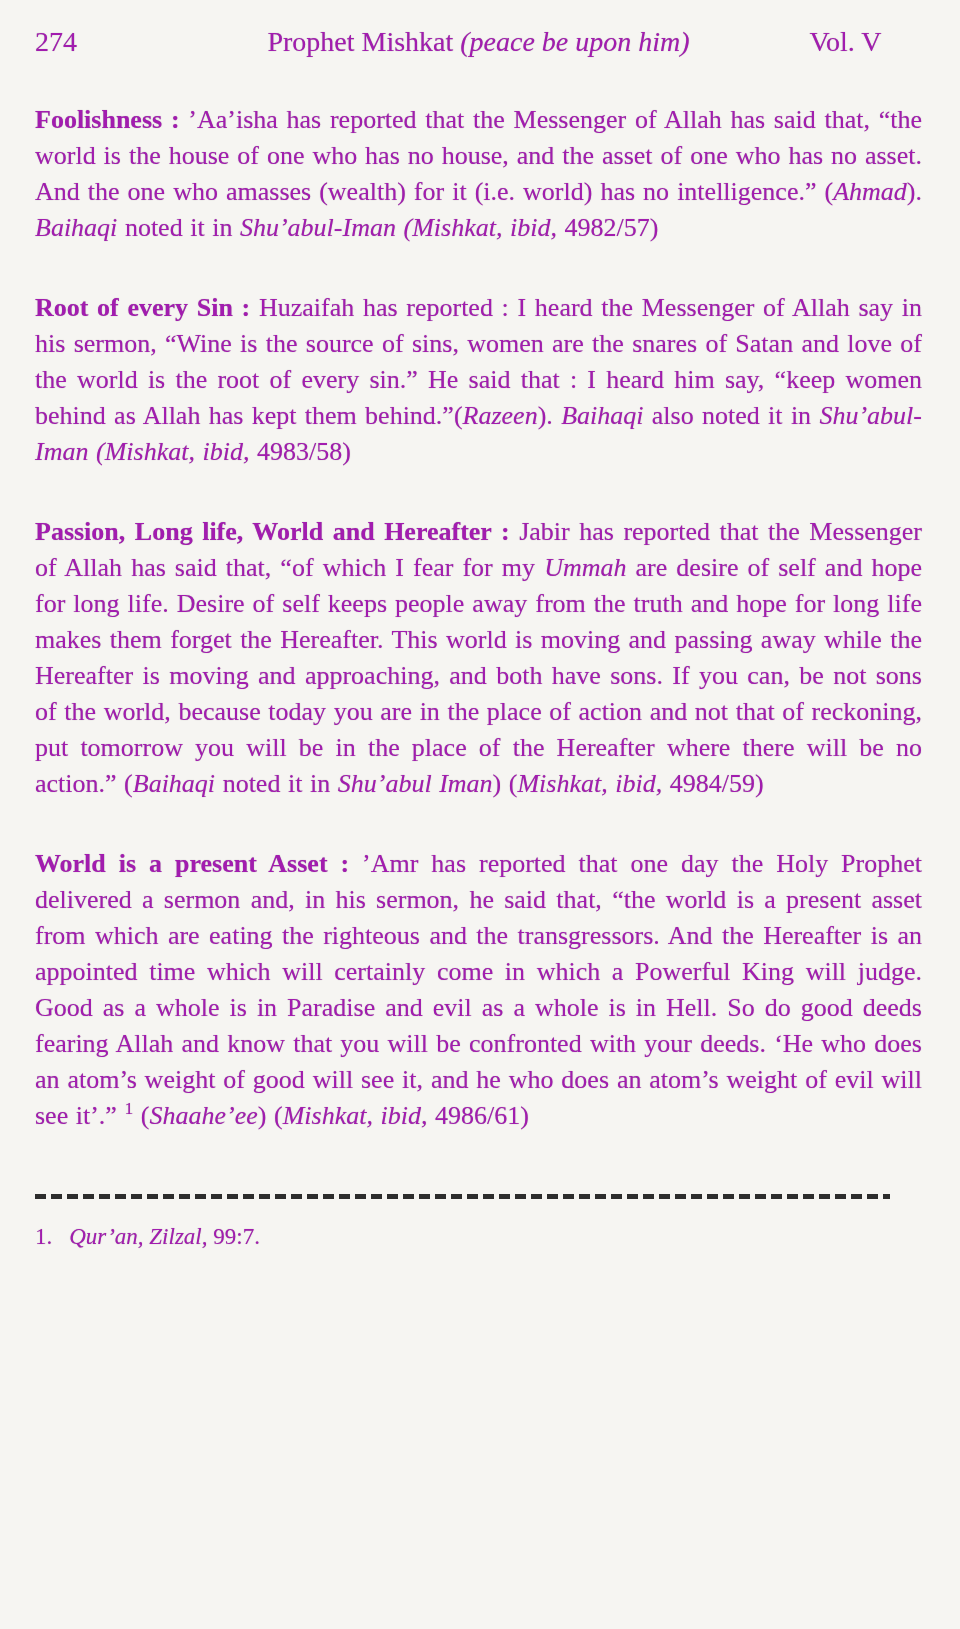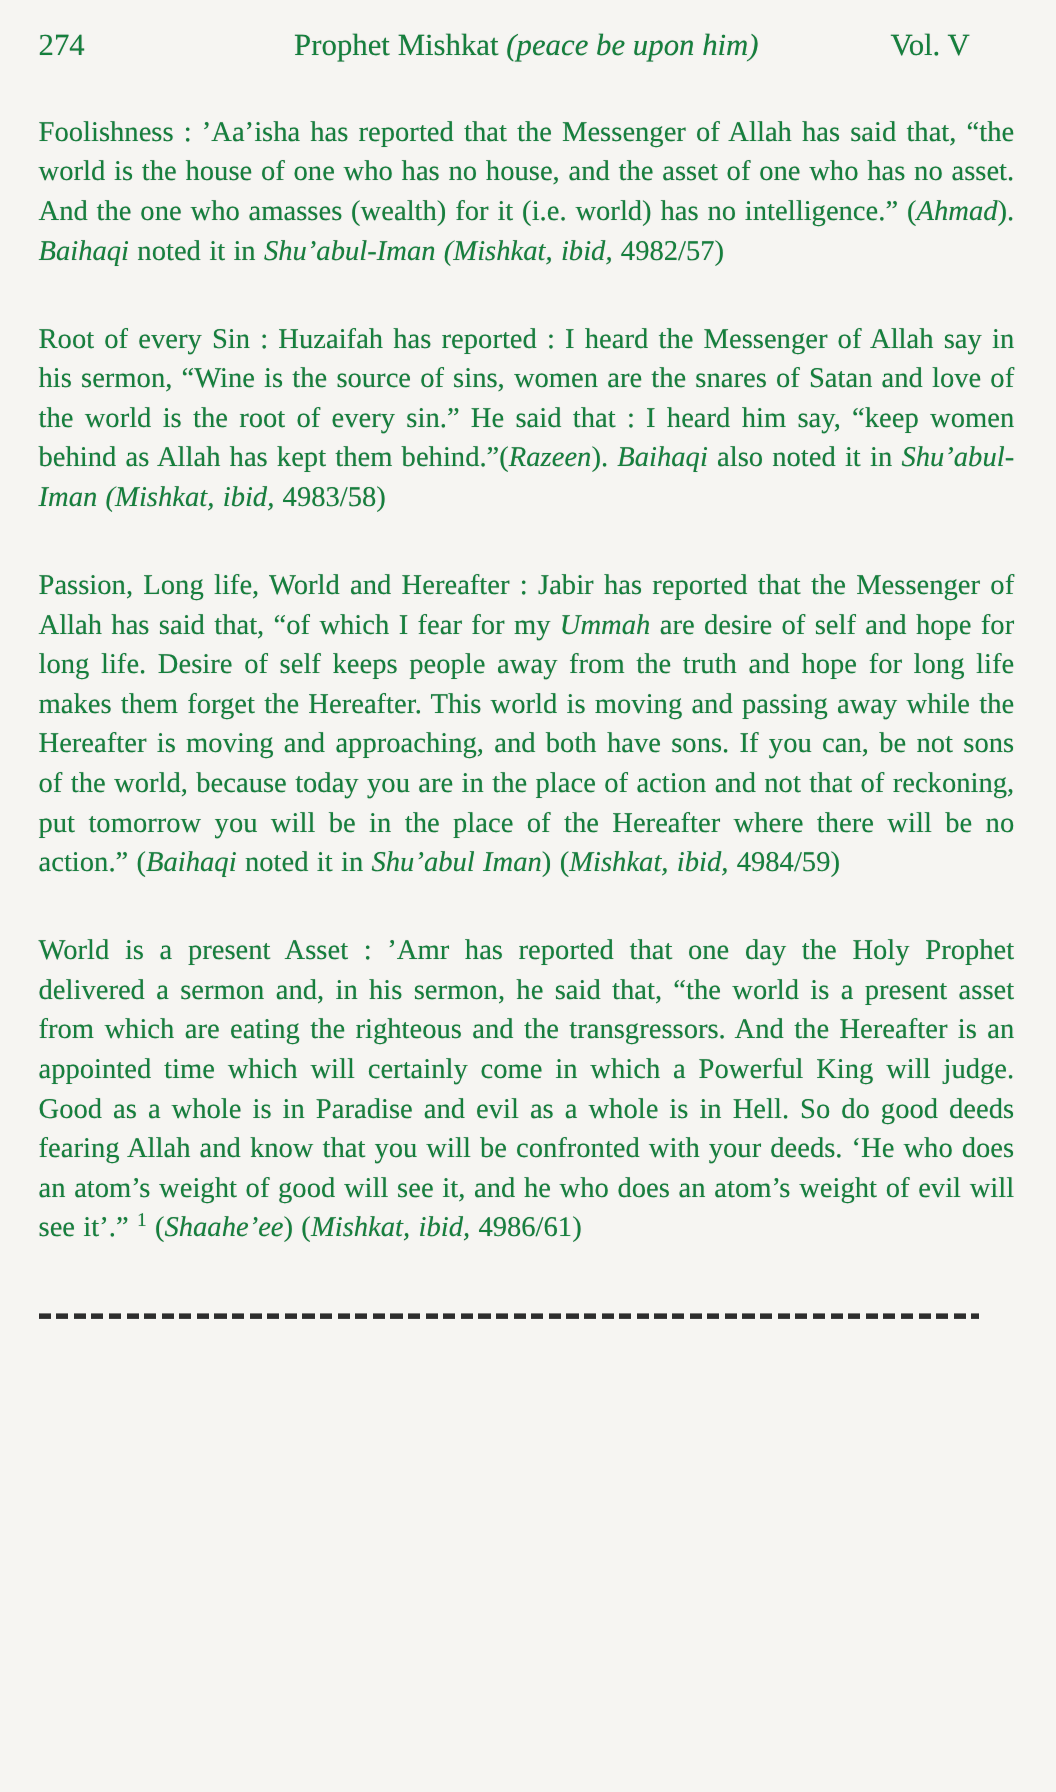--- a/index.html
+++ b/index.html
@@ -3,21 +3,21 @@
 <meta charset="utf-8">
 <style>
   html, body { margin: 0; padding: 0; }
   body { background: #e9e8e5; }
   .page {
     position: relative;
     width: 960px;
     height: 1629px;
     margin: 0 auto;
     background: #f6f5f2;
-    color: #15803d;
+    color: #a21caf;
     font-family: "Liberation Serif", "DejaVu Serif", serif;
     overflow: hidden;
   }
   .content {
     padding: 24px 38px 0 35px;
   }
   .page-header {
     display: grid;
     grid-template-columns: 125px 1fr 125px;
     align-items: baseline;
@@ -30,21 +30,21 @@
   .running-title { text-align: center; white-space: nowrap; }
   .volume { text-align: center; padding-right: 28px; white-space: nowrap; }
   .body-par {
     margin: 0 0 44px 0;
     font-size: 26px;
     line-height: 36px;
     text-align: justify;
     text-shadow: 0 0 1px rgba(30,30,30,0.35);
     word-spacing: 0.04em;
   }
-  .seg-b { font-weight: normal; }
+  .seg-b { font-weight: bold; }
   .seg-i { font-style: italic; }
   .fn-ref {
     font-size: 0.68em;
     vertical-align: super;
     line-height: 0;
   }
   .footnote-separator {
     width: 855px;
     height: 5px;
     margin: 60px 0 23px 0;
@@ -72,15 +72,16 @@
     <p class="body-par"><span class="seg-b">Foolishness : </span><span class="seg-n">’Aa’isha has reported that the Messenger of Allah has said that, “the world is the house of one who has no house, and the asset of one who has no asset. And the one who amasses (wealth) for it (i.e. world) has no intelligence.” (</span><span class="seg-i">Ahmad</span><span class="seg-n">). </span><span class="seg-i">Baihaqi</span><span class="seg-n"> noted it in </span><span class="seg-i">Shu’abul-Iman (Mishkat, ibid,</span><span class="seg-n"> 4982/57)</span></p>
 
     <p class="body-par"><span class="seg-b">Root of every Sin : </span><span class="seg-n">Huzaifah has reported : I heard the Messenger of Allah say in his sermon, “Wine is the source of sins, women are the snares of Satan and love of the world is the root of every sin.” He said that : I heard him say, “keep women behind as Allah has kept them behind.”(</span><span class="seg-i">Razeen</span><span class="seg-n">). </span><span class="seg-i">Baihaqi</span><span class="seg-n"> also noted it in </span><span class="seg-i">Shu’abul-Iman (Mishkat, ibid,</span><span class="seg-n"> 4983/58)</span></p>
 
     <p class="body-par"><span class="seg-b">Passion, Long life, World and Hereafter : </span><span class="seg-n">Jabir has reported that the Messenger of Allah has said that, “of which I fear for my </span><span class="seg-i">Ummah</span><span class="seg-n"> are desire of self and hope for long life. Desire of self keeps people away from the truth and hope for long life makes them forget the Hereafter. This world is moving and passing away while the Hereafter is moving and approaching, and both have sons. If you can, be not sons of the world, because today you are in the place of action and not that of reckoning, put tomorrow you will be in the place of the Hereafter where there will be no action.” (</span><span class="seg-i">Baihaqi</span><span class="seg-n"> noted it in </span><span class="seg-i">Shu’abul Iman</span><span class="seg-n">) (</span><span class="seg-i">Mishkat, ibid,</span><span class="seg-n"> 4984/59)</span></p>
 
     <p class="body-par"><span class="seg-b">World is a present Asset : </span><span class="seg-n">’Amr has reported that one day the Holy Prophet delivered a sermon and, in his sermon, he said that, “the world is a present asset from which are eating the righteous and the transgressors. And the Hereafter is an appointed time which will certainly come in which a Powerful King will judge. Good as a whole  is in Paradise and evil as a whole is in Hell. So do good deeds fearing Allah and know that you will be confronted with your deeds. ‘He who does an atom’s weight of good will see it, and he who does an atom’s  weight of evil will see it’.” </span><sup class="fn-ref">1</sup><span class="seg-n"> (</span><span class="seg-i">Shaahe’ee</span><span class="seg-n">) (</span><span class="seg-i">Mishkat, ibid,</span><span class="seg-n"> 4986/61)</span></p>
 
     <div class="footnote-separator"></div>
 
+    <p class="footnote"><span class="footnote-number">1.</span><span class="seg-i">Qur’an, Zilzal,</span><span class="seg-n"> 99:7.</span></p>
 
   </div>
 </div>
 
 </body></html>

